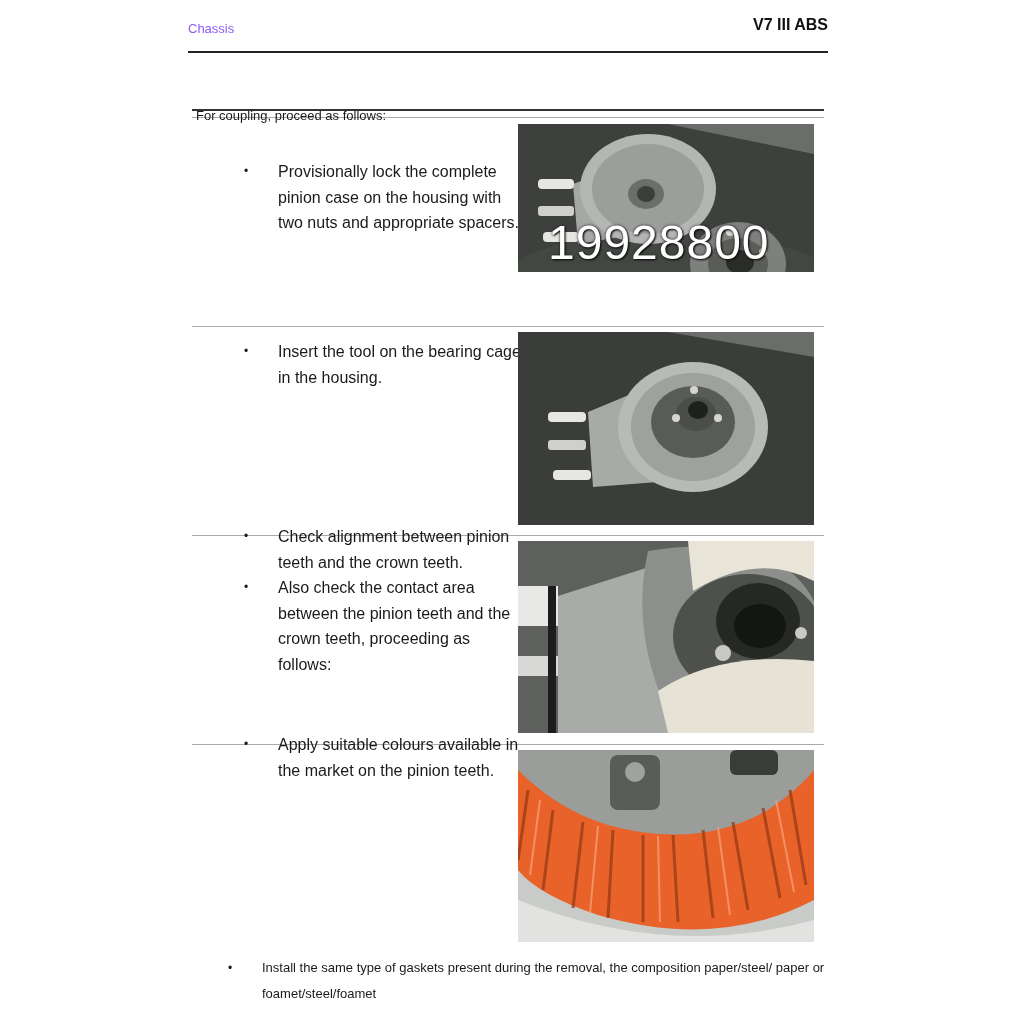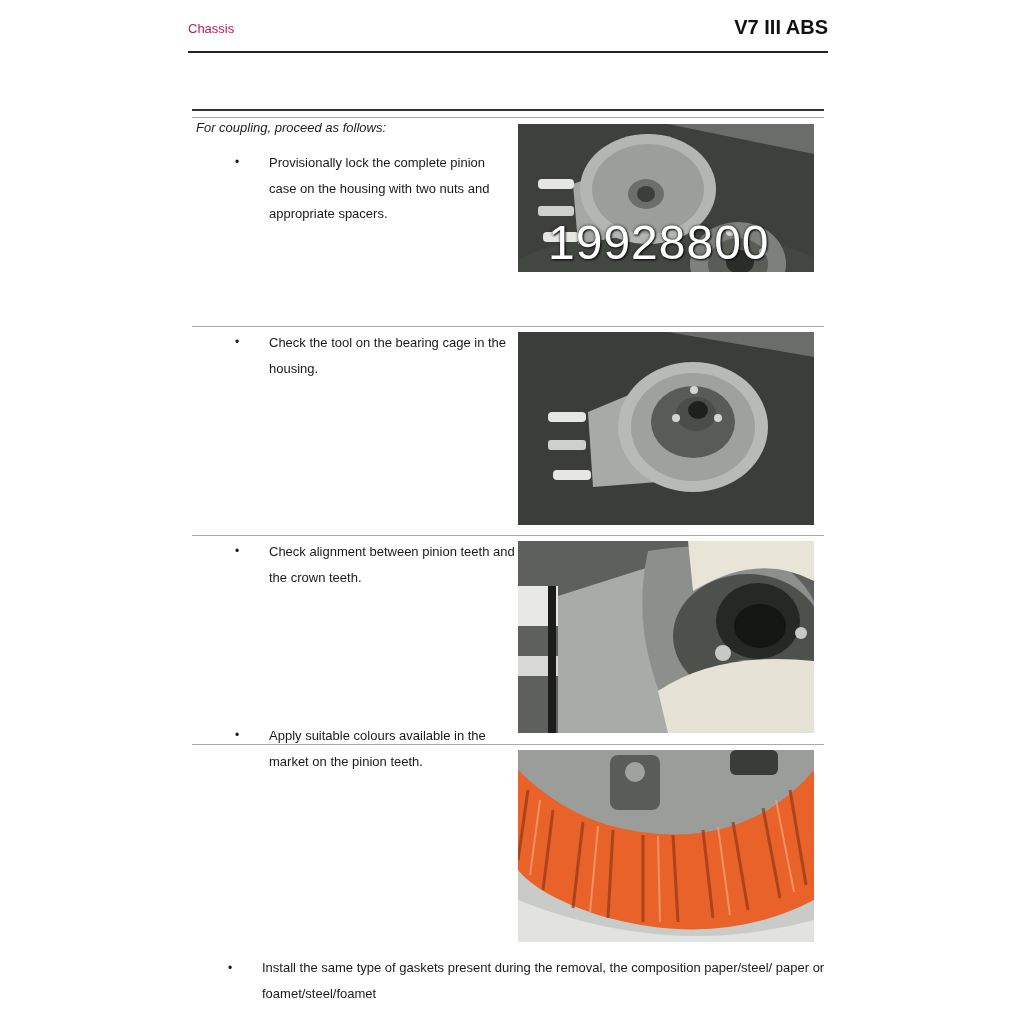--- a/index.html
+++ b/index.html
@@ -1,23 +1,23 @@
 <!DOCTYPE html>
 <html><head>
   <meta charset="utf-8">
   <style>
     html, body { margin: 0; padding: 0; background: #ffffff; }
     body { width: 1024px; height: 1024px; position: relative; overflow: hidden; font-family: "Liberation Sans", sans-serif; color: #1a1a1a; }
-    .header-left { position: absolute; left: 188px; top: 21px; font-size: 13px; color: #be185d; }
-    .header-right { position: absolute; right: 196px; top: 16px; font-size: 20px; font-weight: bold; color: #111; }
+    .header-left { position: absolute; left: 188px; top: 21px; font-size: 13px; color: #8b5cf6; }
+    .header-right { position: absolute; right: 196px; top: 16px; font-size: 16px; font-weight: bold; color: #111; }
     .rule-top { position: absolute; left: 188px; width: 640px; top: 51px; height: 2px; background: #222; }
     .rule-section { position: absolute; left: 192px; width: 632px; top: 109px; height: 2px; background: #333; }
     .sep { position: absolute; left: 192px; width: 632px; height: 1px; background: #aaa; }
-    .intro { position: absolute; left: 196px; top: 120px; font-size: 13px; font-style: italic; }
-    .bullets { position: absolute; left: 232px; width: 280px; margin: 3px; padding: 0; list-style: none; font-size: 13px; line-height: 25.5px; }
+    .intro { position: absolute; left: 196px; top: 108px; font-size: 13px; }
+    .bullets { position: absolute; left: 232px; width: 280px; margin: 12px; padding: 0; list-style: none; font-size: 16px; line-height: 25.5px; }
     .bullets li { position: relative; padding-left: 34px; }
     .bullets li::before { content: "\2022"; position: absolute; left: 0; top: 0; font-size: 12px; }
     .photo { position: absolute; left: 518px; width: 296px; overflow: hidden; }
     .photo svg { display: block; }
     .tool-label { position: absolute; left: 30px; bottom: 2px; font-size: 48px; color: #fff; font-family: "Liberation Sans", sans-serif; letter-spacing: 1px; text-shadow: 0 0 3px #222, 1px 1px 2px #000; }
     .final { position: absolute; left: 228px; top: 955px; width: 600px; font-size: 13px; line-height: 26px; }
     .final .dot { position: absolute; left: 0; top: 0; font-size: 12px; }
     .final .txt { display: block; padding-left: 34px; }
   </style>
 </head>
@@ -53,21 +53,21 @@
     <ellipse cx="220" cy="140" rx="30" ry="26" fill="#5a5c58"></ellipse>
     <ellipse cx="222" cy="138" rx="14" ry="12" fill="#2a2c28"></ellipse>
     <circle cx="212" cy="108" r="4" fill="#d4d4d0"></circle>
     <circle cx="245" cy="128" r="4" fill="#d4d4d0"></circle>
   </svg>
   <div class="tool-label">19928800</div>
 </div>
 <div class="sep" style="top:326px"></div>
 
 <ul class="bullets" style="top:327px">
-  <li>Check the tool on the bearing cage in the housing.</li>
+  <li>Insert the tool on the bearing cage in the housing.</li>
 </ul>
 <div class="photo" style="top:332px;height:193px;">
   <svg width="296" height="193" viewBox="0 0 296 193">
     <rect width="296" height="193" fill="#3a3d39"></rect>
     <path d="M150 0 L296 0 L296 25 Z" fill="#8c8e8c" opacity="0.6"></path>
     <polygon points="70,80 130,55 140,150 75,155" fill="#a8aaa8"></polygon>
     <rect x="30" y="80" width="38" height="10" rx="4" fill="#e6e6e2"></rect>
     <rect x="30" y="108" width="38" height="10" rx="3" fill="#cfcfcb"></rect>
     <rect x="35" y="138" width="38" height="10" rx="4" fill="#e6e6e2"></rect>
     <ellipse cx="175" cy="95" rx="75" ry="65" fill="#b8bab8"></ellipse>
@@ -75,22 +75,23 @@
     <ellipse cx="175" cy="90" rx="42" ry="36" fill="#585b56"></ellipse>
     <ellipse cx="178" cy="82" rx="20" ry="17" fill="#4b4e48"></ellipse>
     <ellipse cx="180" cy="78" rx="10" ry="9" fill="#1e201c"></ellipse>
     <circle cx="158" cy="86" r="4" fill="#d4d4d0"></circle>
     <circle cx="200" cy="86" r="4" fill="#d4d4d0"></circle>
     <circle cx="176" cy="58" r="4" fill="#d4d4d0"></circle>
   </svg>
 </div>
 <div class="sep" style="top:535px"></div>
 
-<ul class="bullets" style="top:536px">
+<ul class="bullets" style="top:512px">
   <li>Check alignment between pinion teeth and the crown teeth.</li>
+  <li>Also check the contact area between the pinion teeth and the crown teeth, proceeding as follows:</li>
 </ul>
 <div class="photo" style="top:541px;height:192px;">
   <svg width="296" height="192" viewBox="0 0 296 192">
     <rect width="296" height="192" fill="#5d605c"></rect>
     <rect x="0" y="45" width="40" height="40" fill="#e8e8e6"></rect>
     <rect x="0" y="115" width="40" height="20" fill="#d8d8d6"></rect>
     <polygon points="40,55 150,20 175,192 40,192" fill="#a9aba9"></polygon>
     <rect x="30" y="45" width="8" height="147" fill="#1c1c1c"></rect>
     <path d="M130 10 Q 260 -10 296 60 L296 192 L160 192 Q 110 100 130 10 Z" fill="#8c8f8c"></path>
     <ellipse cx="230" cy="95" rx="75" ry="62" fill="#4e504c"></ellipse>

